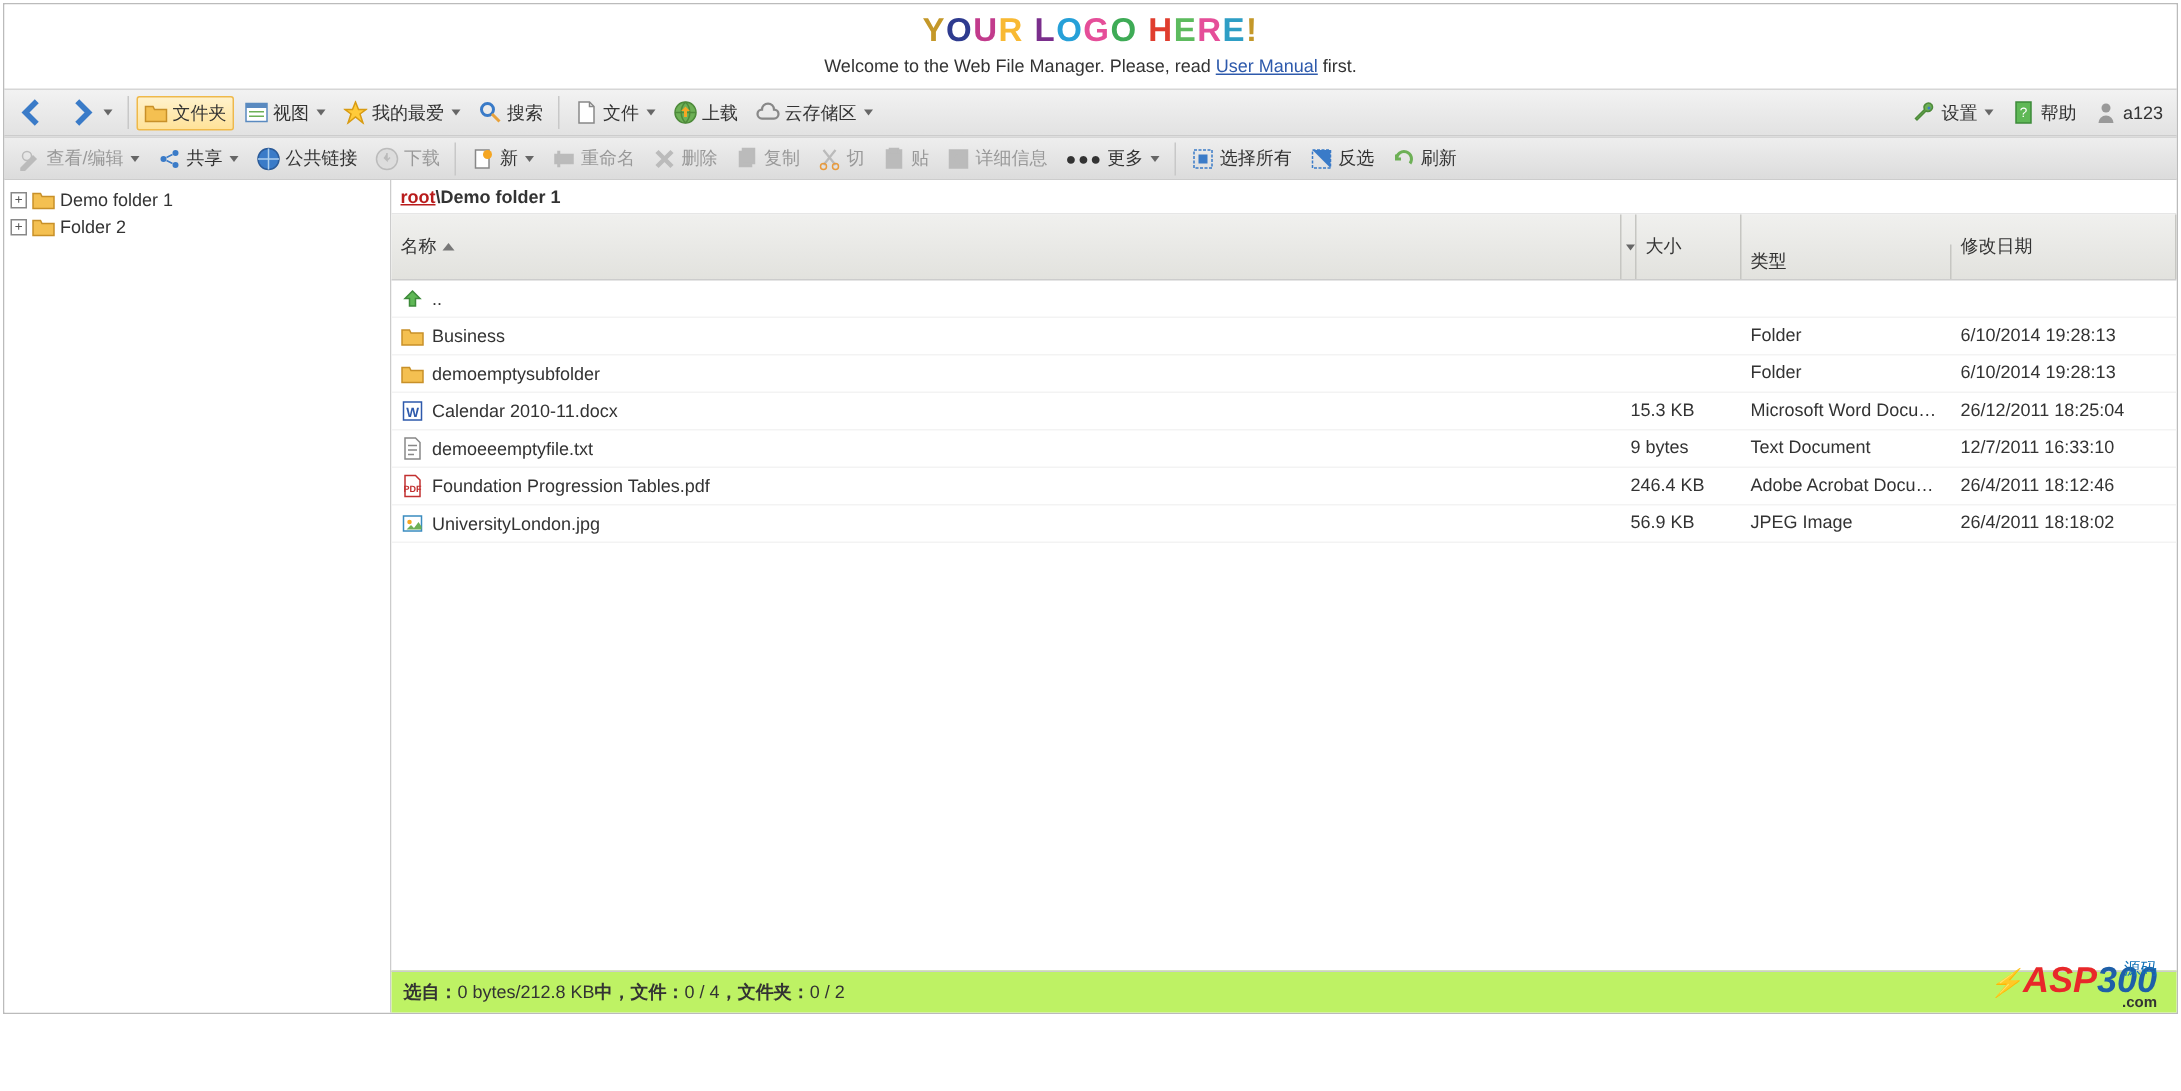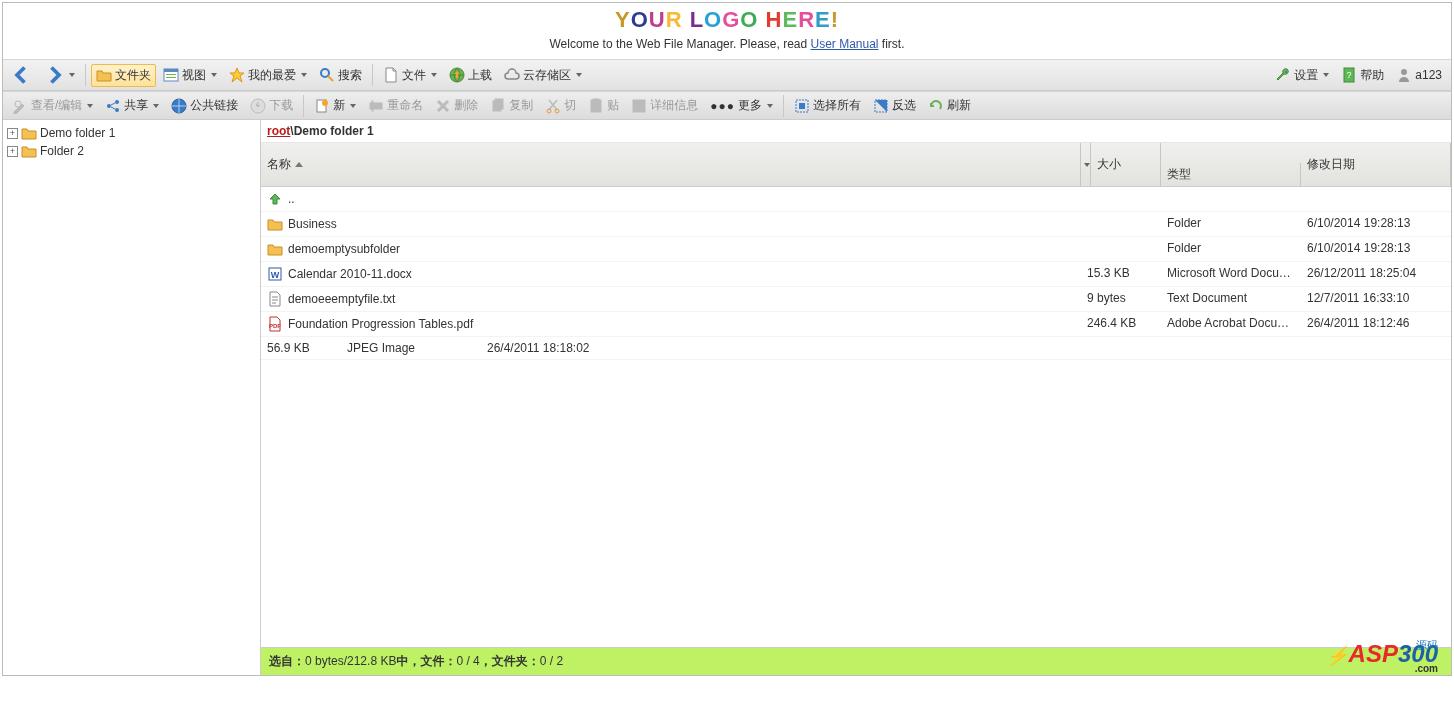--- a/index.html
+++ b/index.html
@@ -435,20 +435,30 @@
                   <text x="8" y="12" font-size="6" fill="#c23030" text-anchor="middle" font-weight="bold">PDF</text>
                 </svg>
               </span>
               <span>Foundation Progression Tables.pdf</span>
             </div>
             <div class="cell size">246.4 KB</div>
             <div class="cell type">Adobe Acrobat Document</div>
             <div class="cell date">26/4/2011 18:12:46</div>
           </div>
           <div class="row">
+            <div class="cell name">
+              <span class="ic">
+                <svg viewBox="0 0 16 16">
+                  <rect x="2" y="3" width="12" height="10" fill="#fff" stroke="#3a8cc0"></rect>
+                  <circle cx="6" cy="7" r="1.5" fill="#f5a623"></circle>
+                  <path d="M4 12l3-3 2 2 3-4 2 3v2H4z" fill="#6db056"></path>
+                </svg>
+              </span>
+              <span>UniversityLondon.jpg</span>
+            </div>
             <div class="cell size">56.9 KB</div>
             <div class="cell type">JPEG Image</div>
             <div class="cell date">26/4/2011 18:18:02</div>
           </div>
         </div>
       <div class="status">
         <b>选自：</b><span>0 bytes/212.8 KB</span><b>中，文件：</b><span>0 / 4</span><b>，文件夹：</b><span>0 / 2</span>
       </div>
     </div>
   </div>

